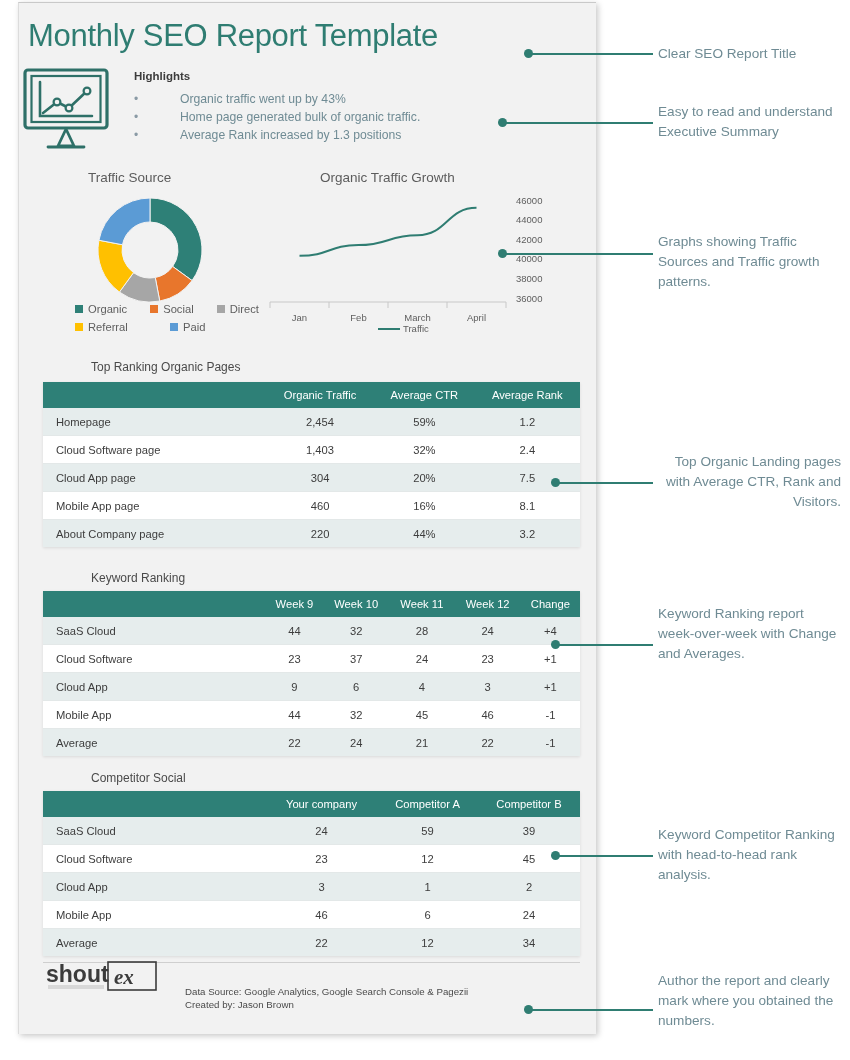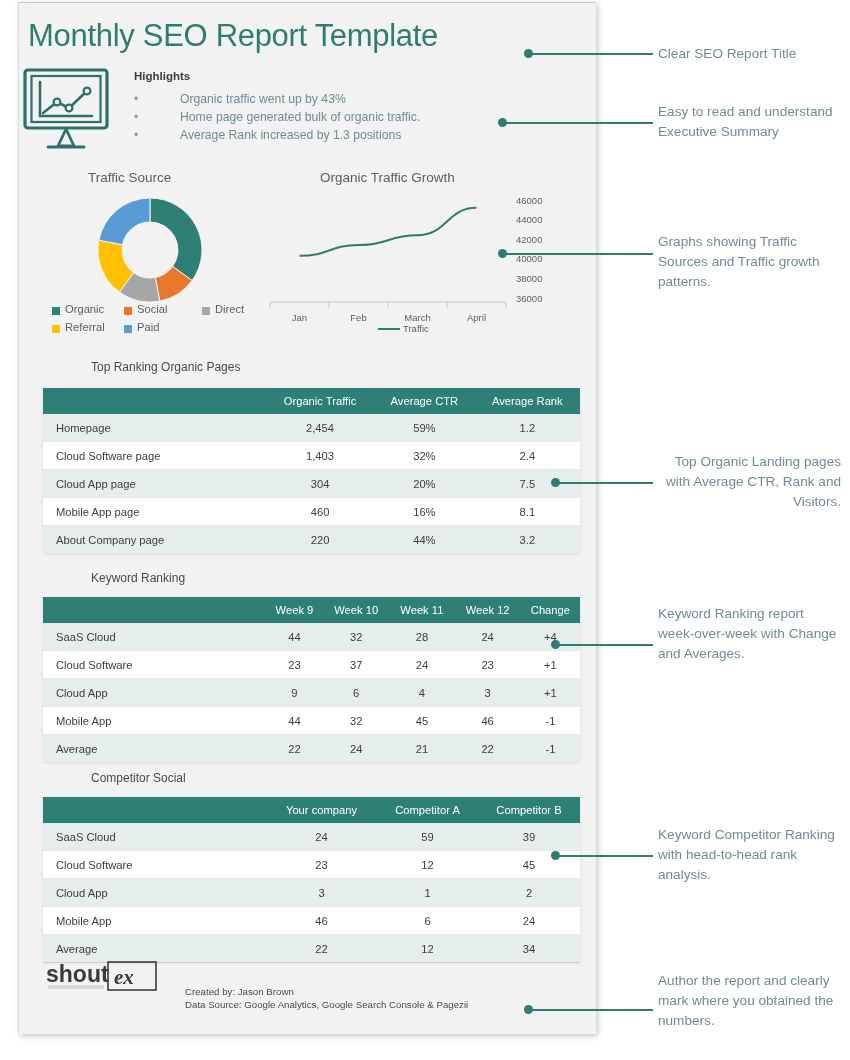--- a/index.html
+++ b/index.html
@@ -101,21 +101,21 @@
   }
 
   
   #donut-legend {
     position: absolute;
     left: 52px;
     top: 303px;
     width: 200px;
   }
   .legend-row { display: flex; margin-bottom: 6px; }
-  .legend-item { display: flex; align-items: flex-end; }
+  .legend-item { display: flex; align-items: center; margin-left: 23px; }
   .legend-swatch {
     width: 8px; height: 8px;
     margin-right: 5px;
     flex: 0 0 8px;
   }
   .legend-label {
     font-size: 11.2px;
     color: #5e5e5e;
     white-space: nowrap;
   }
@@ -155,21 +155,20 @@
   }
 
   
   .data-table {
     position: absolute;
     left: 43px;
     width: 537px;
     border-collapse: collapse;
     box-shadow: 0 1px 3px rgba(0,0,0,0.10);
     background: #1d4ed8;
-    margin-top: 6px;
   }
   .data-table th {
     background: #2e8077;
     color: #ffffff;
     font-size: 11.2px;
     font-weight: 400;
     height: 26px;
     padding: 0;
     text-align: center;
   }
@@ -491,22 +490,22 @@
 <div id="footer-divider"></div>
 <div id="footer-logo">
   <svg width="120" height="36" viewBox="0 0 120 36" xmlns="http://www.w3.org/2000/svg">
     <text id="logo-word" x="0" y="22" font-family="Liberation Sans, sans-serif" font-size="23" font-weight="bold" fill="#3b3b3b">shout</text>
     <rect x="62" y="2" width="48" height="28" fill="none" stroke="#3b3b3b" stroke-width="1.6"></rect>
     <text id="logo-mark" x="68" y="24" font-family="Liberation Serif, serif" font-size="21" font-style="italic" font-weight="bold" fill="#3b3b3b">ex</text>
     <rect x="2" y="25" width="56" height="4" fill="#cfcfcf" opacity="0.75"></rect>
   </svg>
 </div>
 <div id="footer-credits">
+  <div class="footer-line">Data Source: Google Analytics, Google Search Console &amp; Pagezii</div>
   <div class="footer-line">Created by: Jason Brown</div>
-  <div class="footer-line">Data Source: Google Analytics, Google Search Console &amp; Pagezii</div>
 </div>
 
 <div class="annotation-dot" style="left:524px; top:49px;"></div>
 <div class="annotation-line" style="left:528px; top:53px; width:125px;"></div>
 <div class="annotation-text" style="left:658px; top:44px; width:185px;">Clear SEO Report Title</div>
 
 <div class="annotation-dot" style="left:498px; top:118px;"></div>
 <div class="annotation-line" style="left:502px; top:122px; width:151px;"></div>
 <div class="annotation-text" style="left:658px; top:102px; width:180px;">Easy to read and understand Executive Summary</div>
 

